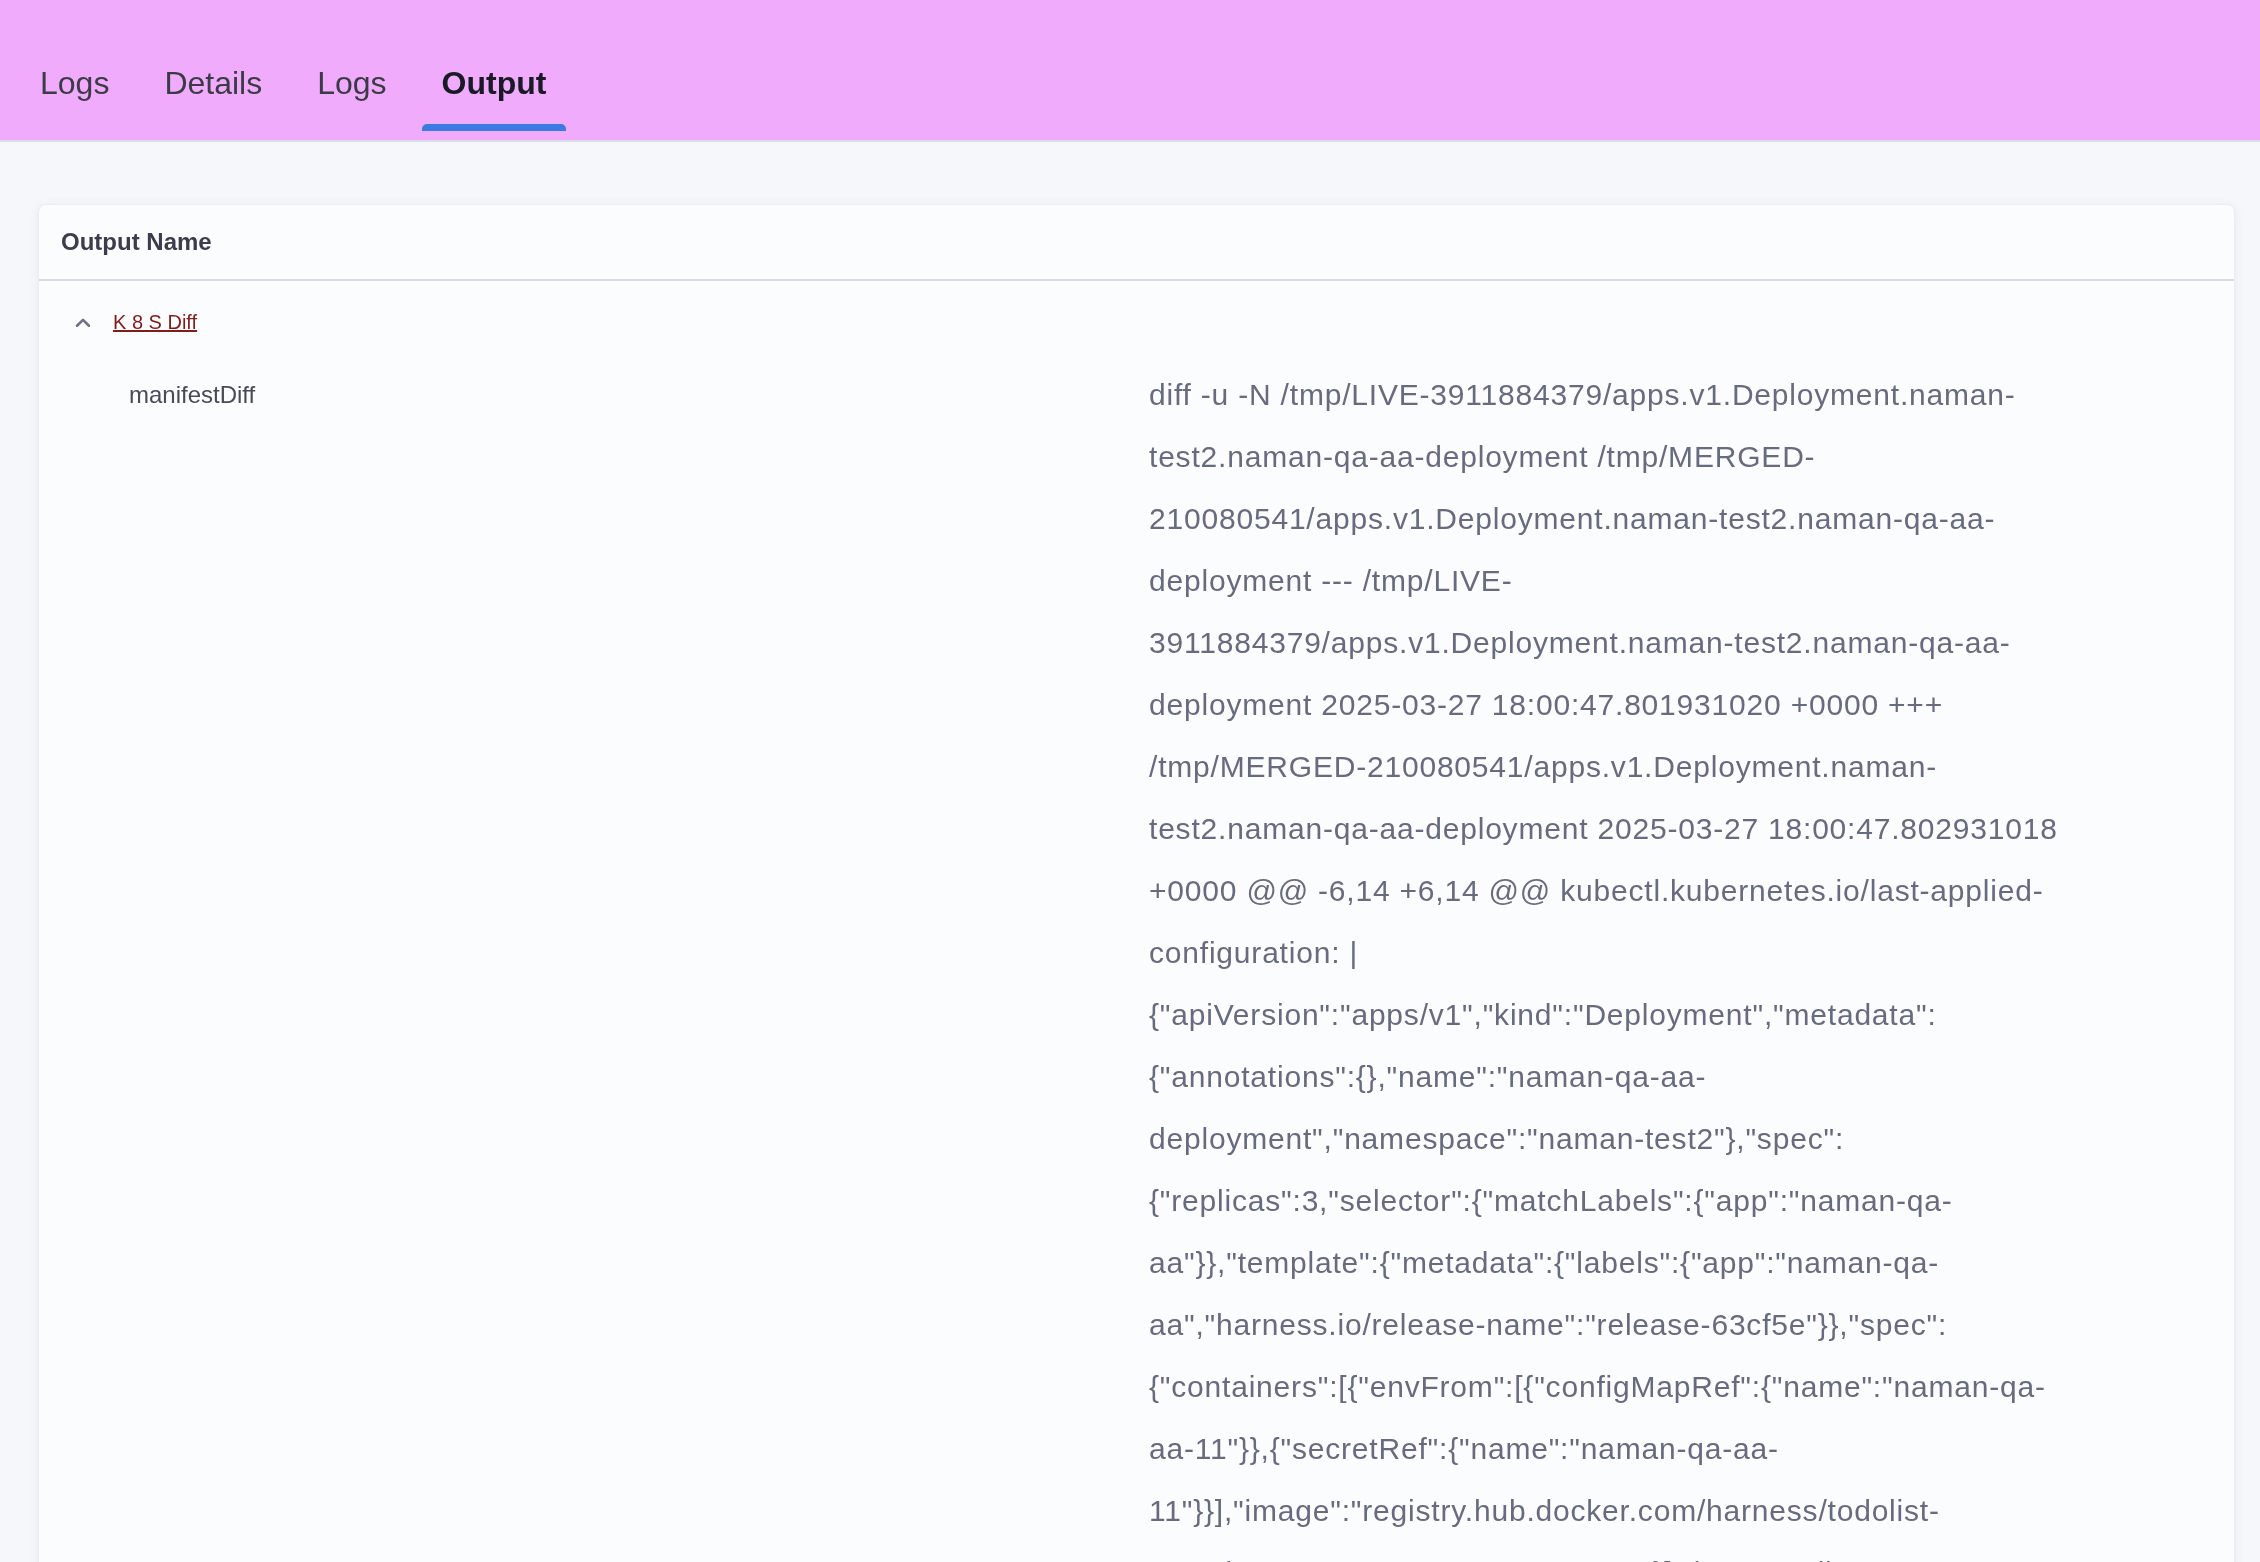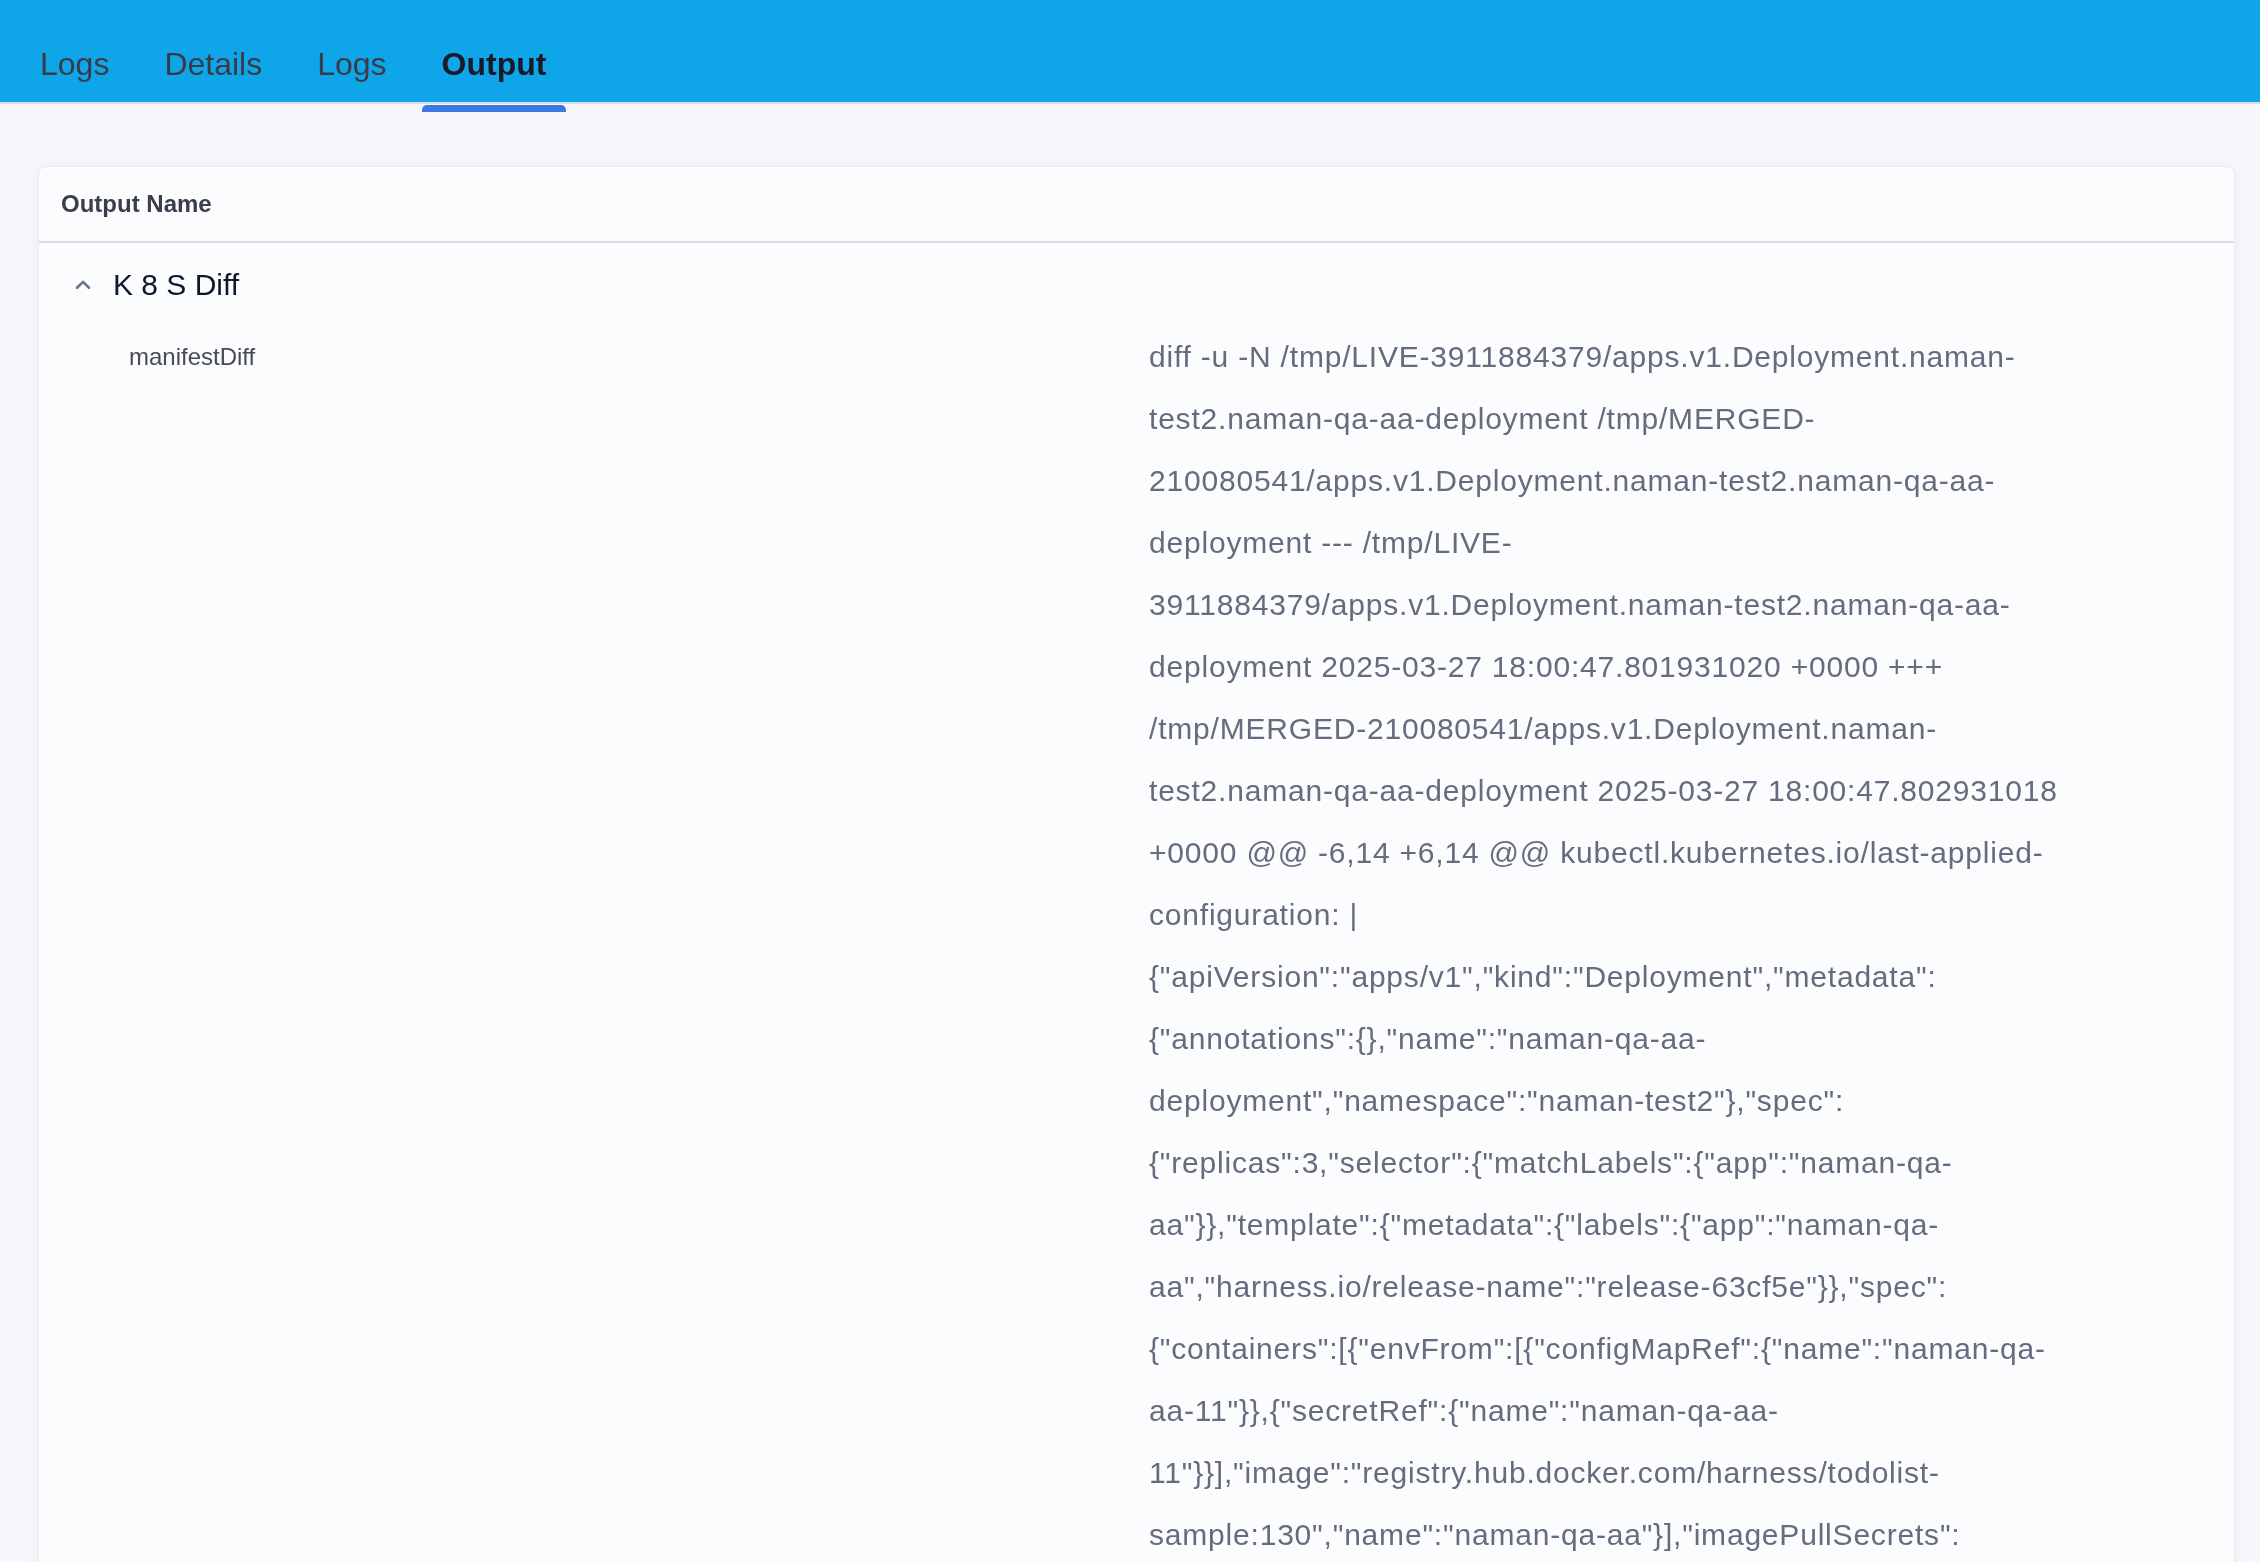--- a/index.html
+++ b/index.html
@@ -8,22 +8,22 @@
     width: 2260px;
     height: 1562px;
     overflow: hidden;
     background: #f6f7fa;
     font-family: "Liberation Sans", "DejaVu Sans", sans-serif;
   }
 
   
   .tabbar {
     box-sizing: border-box;
-    height: 104px;
-    background: #0ea5e9;
+    height: 142px;
+    background: #f0abfc;
     border-bottom: 2px solid #d9dce4;
     display: flex;
     align-items: center;
     padding: 26px 0 0 40px;
     gap: 55px;
   }
   .tab {
     position: relative;
     font-size: 32px;
     color: #3a3b47;
@@ -86,22 +86,23 @@
   .chev {
     width: 22px;
     height: 22px;
     display: inline-flex;
     align-items: center;
     justify-content: center;
     cursor: pointer;
   }
   .group-label {
     margin-left: 19px;
-    font-size: 30px;
-    color: #0f172a;
+    font-size: 20px;
+    color: #7f1d1d;
+    text-decoration: underline;
   }
 
   .data-row { align-items: start; }
   .rowname {
     padding-left: 90px;
     font-size: 24px;
     color: #484a57;
     line-height: 62px;
   }
   .rowvalue {

